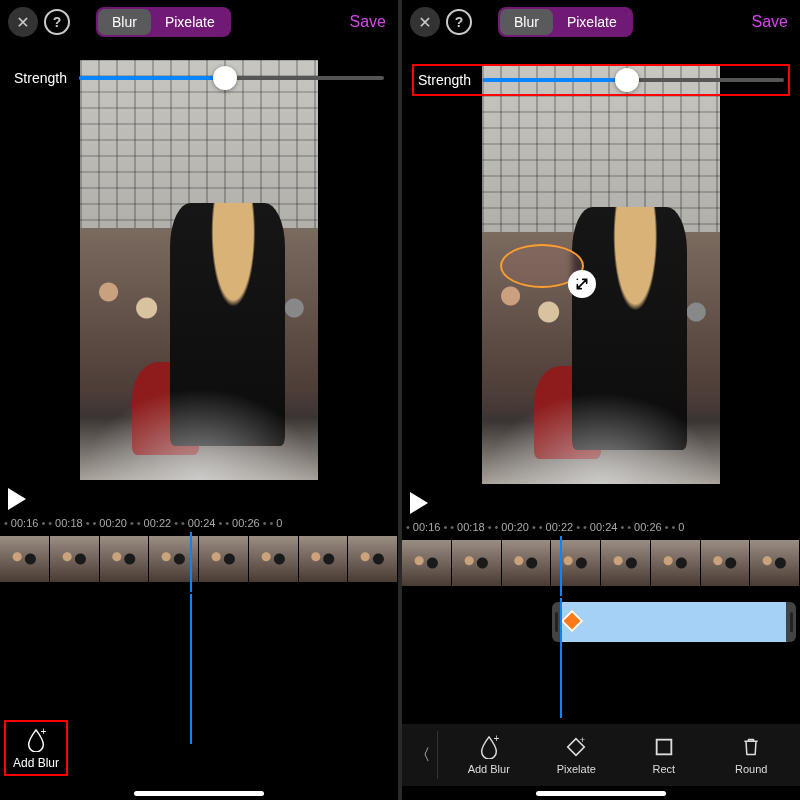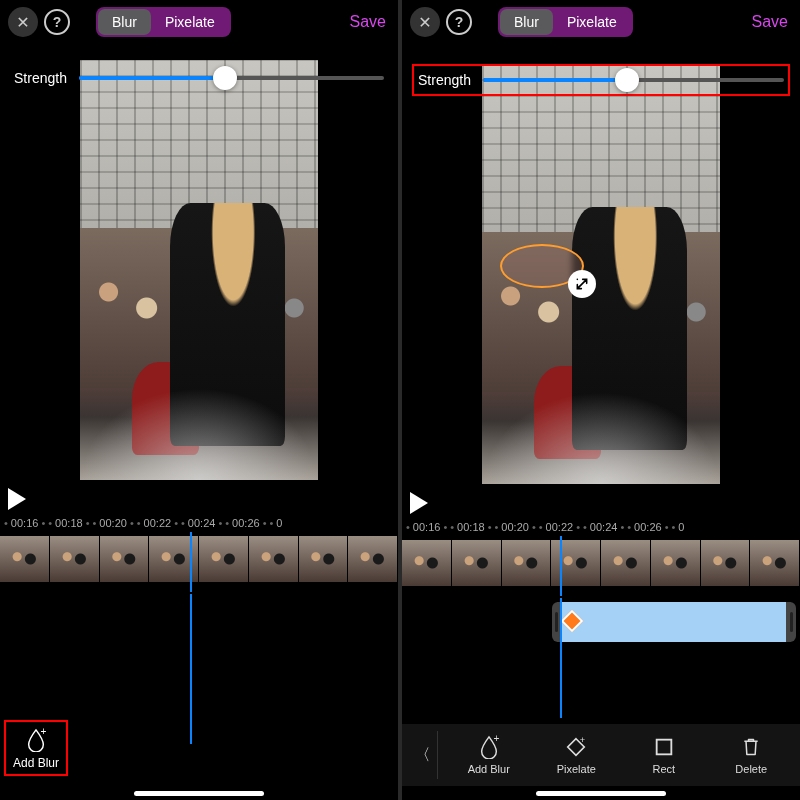--- a/index.html
+++ b/index.html
@@ -521,18 +521,18 @@
         </div>
         <span>Rect</span>
       </div>
 
       <div class="tool">
         <div class="ti">
           <svg width="20" height="22" viewBox="0 0 24 26">
             <path d="M4 6 h16 M9 6 V4 h6 v2 M6 6 l1 16 h10 l1 -16" fill="none" stroke="#ddd" stroke-width="1.8" stroke-linejoin="round"></path>
           </svg>
         </div>
-        <span>Delete</span>
+        <span>Round</span>
       </div>
     </div>
     <div class="home-ind"></div>
   </div>
 </div>
 
 </body></html>

